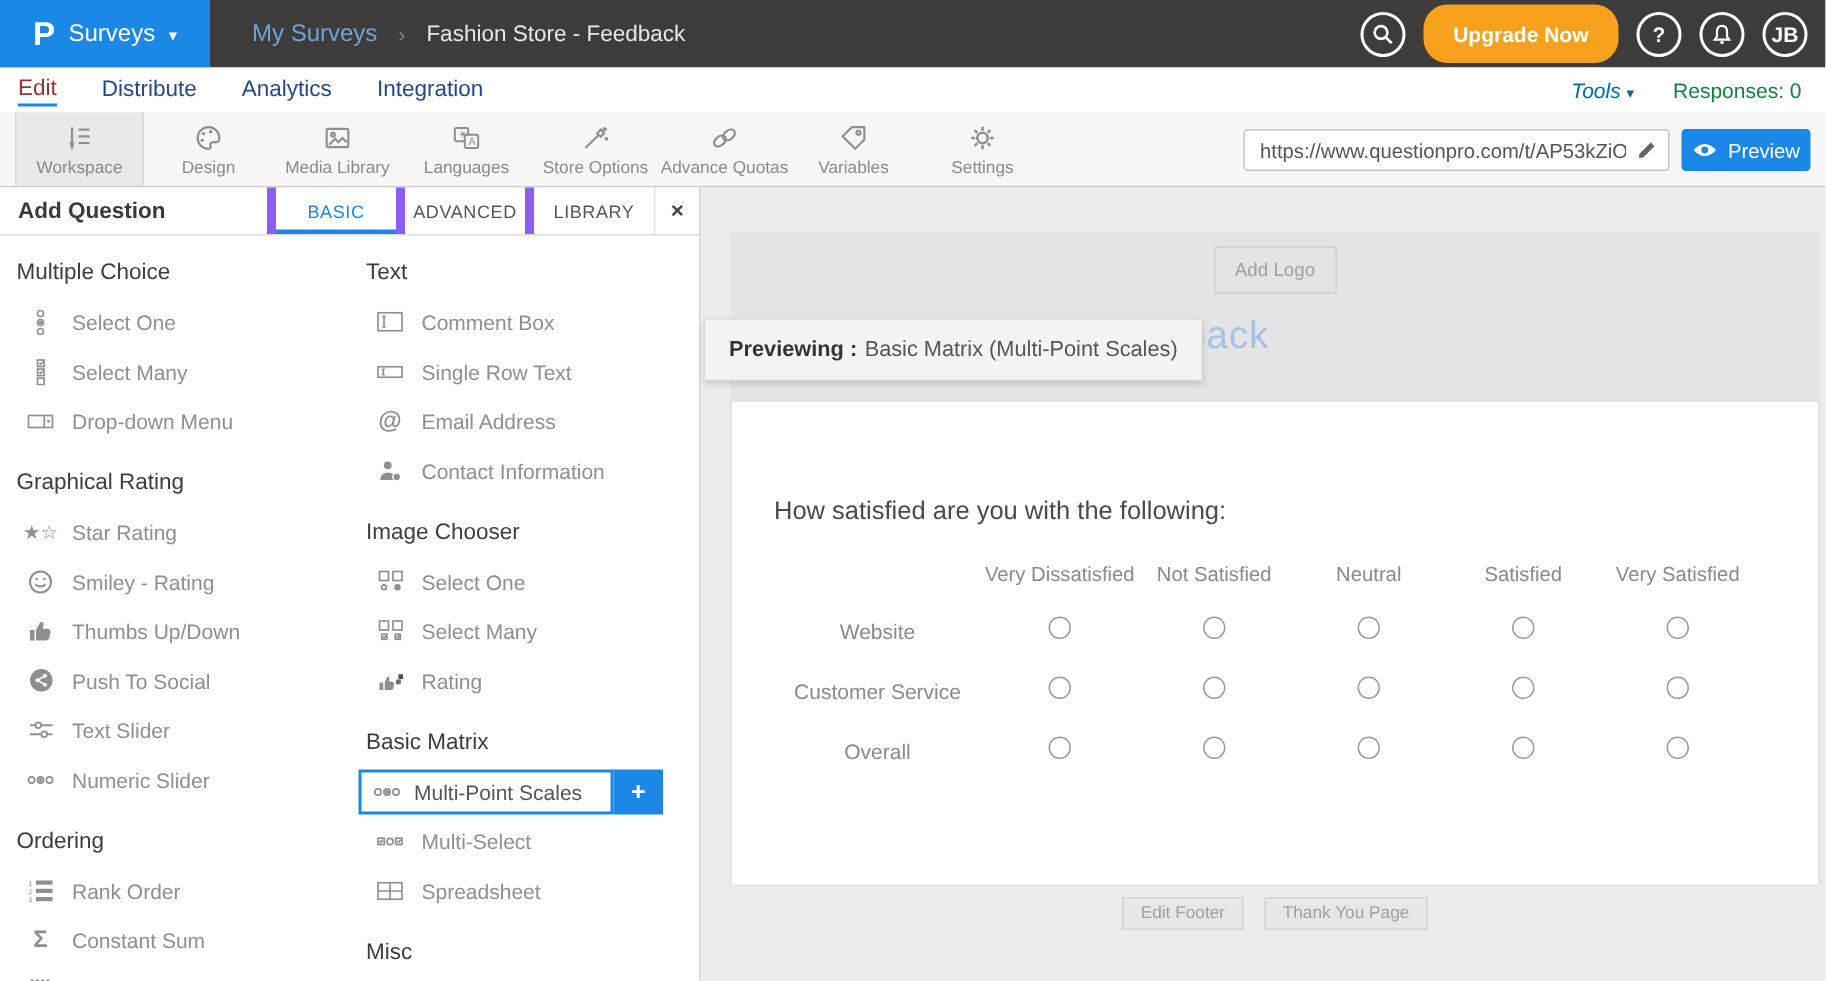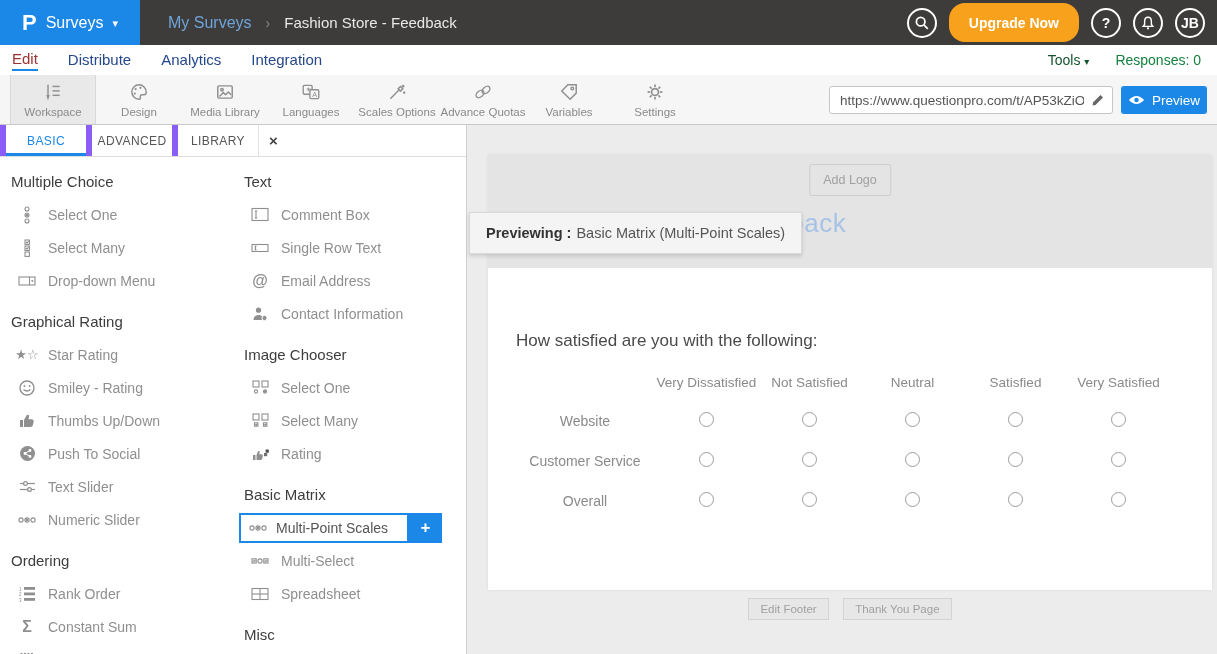--- a/index.html
+++ b/index.html
@@ -19,21 +19,21 @@
   .crumb-current { color:#e8e8e8; font-size:15px; }
   .topbar-right { margin-left:auto; display:flex; align-items:center; gap:12px; padding-right:12px; }
   .circle-btn { width:30px; height:30px; border:2px solid #fff; border-radius:50%; display:flex; align-items:center; justify-content:center; color:#fff; cursor:pointer; background:transparent; font-size:14px; font-weight:bold; }
   .upgrade-btn { background:#f8a11d; color:#fff; border:none; border-radius:16px; height:39px; padding:0 20px; font-size:14px; font-weight:bold; cursor:pointer; }
 
   
   .navrow { position:absolute; top:45px; left:0; width:1217px; height:30px; background:#fff; display:flex; align-items:center; padding:0 16px 0 12px; }
   .nav-tab { font-size:15px; color:#25478b; margin-right:30px; cursor:pointer; padding-bottom:2px; }
   .nav-tab.active { color:#9b3333; border-bottom:2px solid #1b87e6; }
   .nav-right { margin-left:auto; display:flex; align-items:center; gap:26px; }
-  .tools-link { color:#14532d; font-size:14px; cursor:pointer; }
+  .tools-link { color:#0369a1; font-size:14px; cursor:pointer;font-style:italic; }
   .tools-link .caret { font-size:10px; }
   .responses { color:#15803d; font-size:14px; }
 
   
   .toolbar { position:absolute; top:75px; left:0; width:1217px; height:50px; background:#f6f6f6; border-bottom:1px solid #c9c9c9; display:flex; align-items:stretch; padding-left:10px; }
   .tool-item { width:86px; display:flex; flex-direction:column; align-items:center; justify-content:center; gap:3px; cursor:pointer; color:#8a8a8a; }
   .tool-item.active { background:#e9e9e9; border-left:1px solid #d8d8d8; border-right:1px solid #d8d8d8; }
   .tool-label { font-size:11.5px; color:#8a8a8a; white-space:nowrap; }
   .tool-ic { height:22px; display:flex; align-items:center; }
   .url-wrap { position:absolute; right:104px; top:11px; width:284px; height:28px; }
@@ -188,21 +188,21 @@
       <span class="tool-ic">
         <svg width="20" height="20" viewBox="0 0 18 18" stroke="#8f8f8f" stroke-width="1.3" fill="none">
             <line x1="3" y1="15" x2="11" y2="7"></line>
             <rect x="10.6" y="4.6" width="3" height="3" transform="rotate(45 12.1 6.1)"></rect>
             <line x1="14.5" y1="2.5" x2="14.5" y2="5"></line>
             <line x1="13.2" y1="3.8" x2="15.8" y2="3.8"></line>
             <line x1="15.5" y1="8.5" x2="15.5" y2="10.5"></line>
             <line x1="14.5" y1="9.5" x2="16.5" y2="9.5"></line>
           </svg>
       </span>
-      <span class="tool-label">Scales Options</span>
+      <span class="tool-label">Store Options</span>
     </div>
     <div class="tool-item">
       <span class="tool-ic">
         <svg width="20" height="20" viewBox="0 0 18 18" fill="none" stroke="#8f8f8f" stroke-width="1.3">
             <ellipse cx="6.3" cy="10.8" rx="4" ry="2.7" transform="rotate(-40 6.3 10.8)"></ellipse>
             <ellipse cx="11.7" cy="7.2" rx="4" ry="2.7" transform="rotate(-40 11.7 7.2)"></ellipse>
           </svg>
       </span>
       <span class="tool-label">Advance Quotas</span>
     </div>
@@ -247,20 +247,21 @@
           </svg>
       </span>
       <span>Preview</span>
     </button>
   </div>
 
   <div class="main">
 
     <aside class="panel">
       <div class="panel-header">
+        <span class="panel-title">Add Question</span>
         <span class="panel-tab active">BASIC</span>
         <span class="panel-tab">ADVANCED</span>
         <span class="panel-tab">LIBRARY</span>
         <span class="panel-close">×</span>
       </div>
 
       <div class="panel-cols">
 
         <div class="pcol">
           <div class="qsection">

